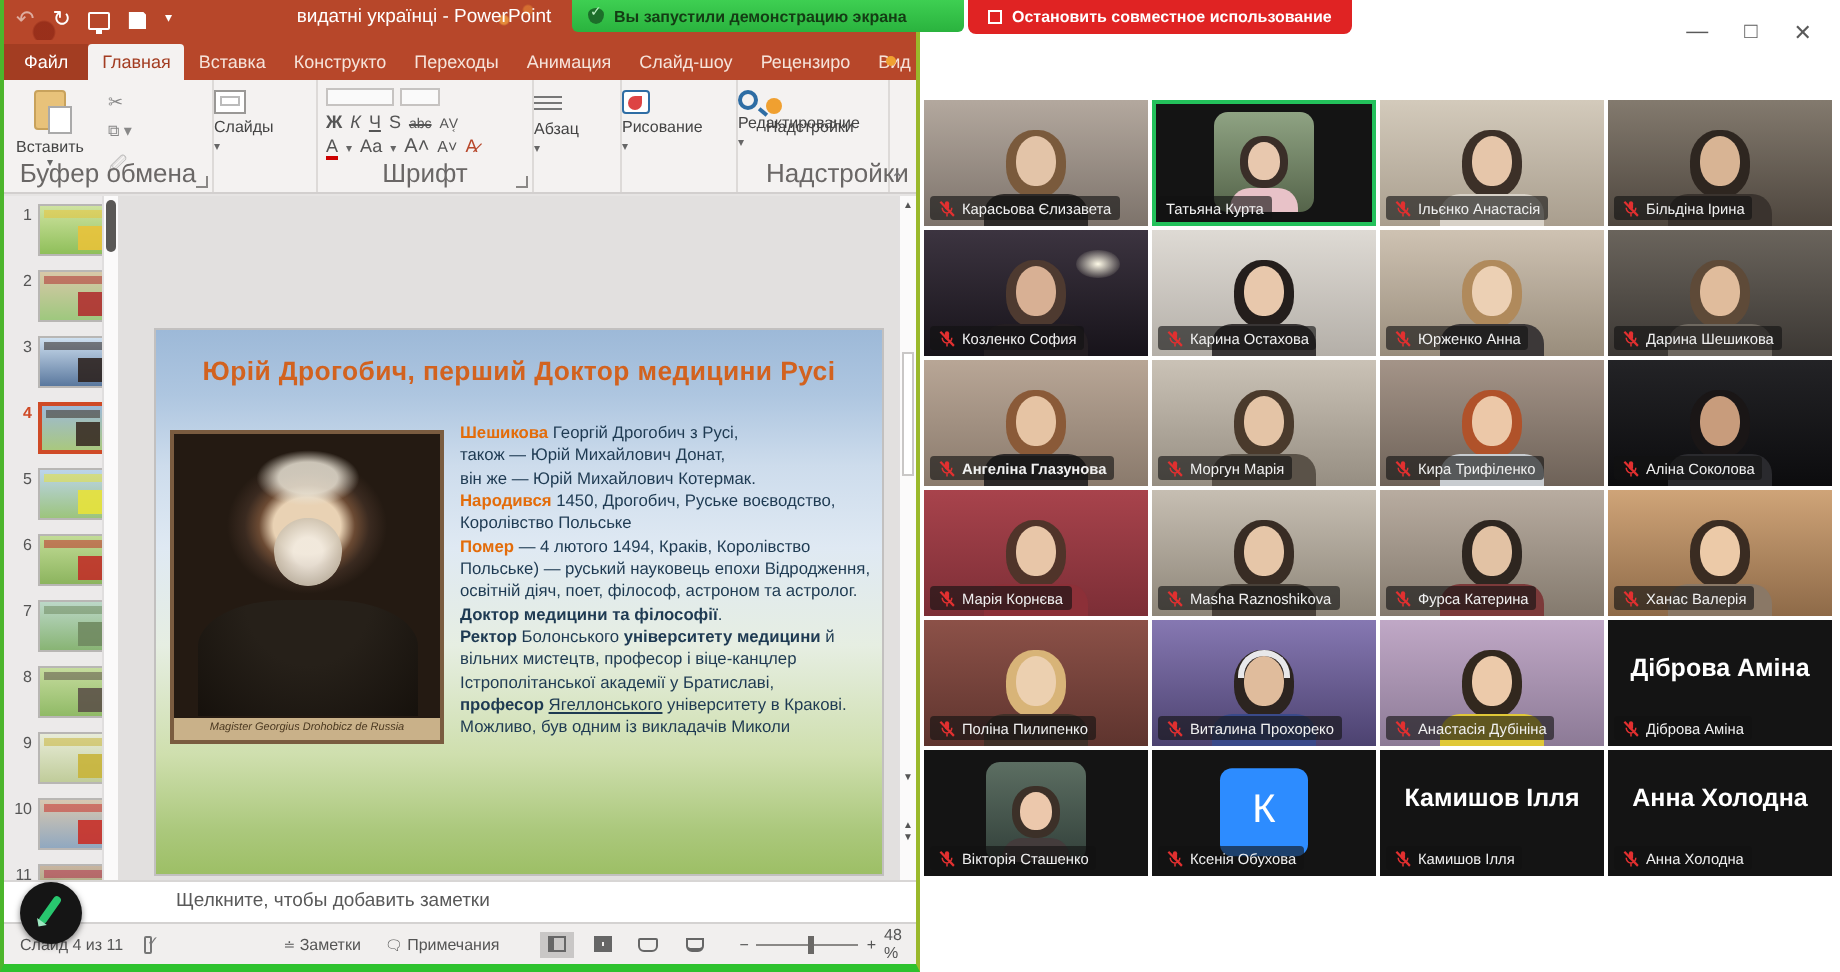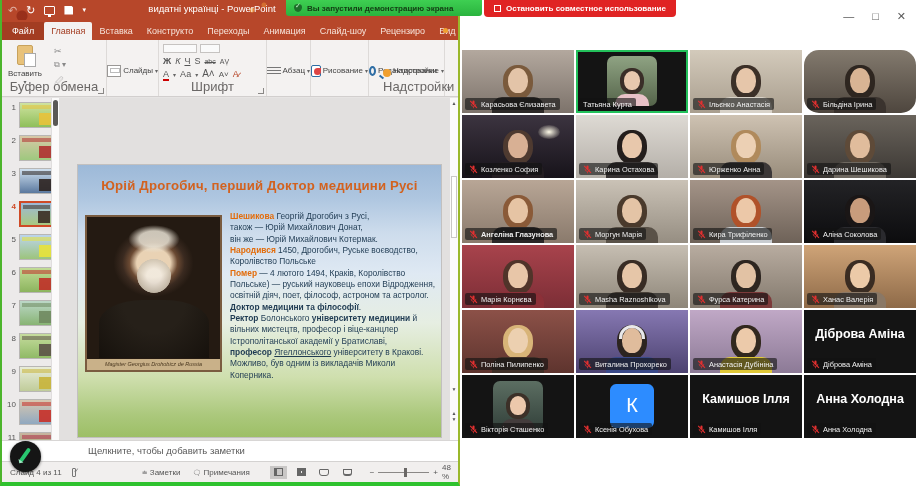--- a/index.html
+++ b/index.html
@@ -33,21 +33,21 @@
   .comment-ic:after{content:"";position:absolute;left:2px;top:7px;border:3px solid transparent;border-top-color:#fff}
   .orange-dot{position:absolute;right:10px;top:8px;width:5px;height:5px;border-radius:50%;background:#f0a030}
 
   .ribbon{position:relative;height:57px;background:#f4f2f1;border-bottom:1px solid #d2cfce;font-size:8px;color:#444}
   .rgroup{position:absolute;top:0;bottom:0;border-right:1px solid #dddad8}
   .rg-label{position:absolute;bottom:2px;left:0;right:0;text-align:center;color:#6a6766;font-size:13px}
   .launcher{position:absolute;right:2px;bottom:2px;width:6px;height:6px;border-right:1px solid #8a8886;border-bottom:1px solid #8a8886}
   .paste-clip{width:16px;height:20px;background:#e8c27a;border:1px solid #c8a25c;border-radius:2px;position:relative;margin:0 auto}
   .paste-clip:after{content:"";position:absolute;right:-4px;bottom:-3px;width:10px;height:12px;background:#fff;border:1px solid #aaa}
   .btn-caret{color:#666;font-size:6px}
-  .bigbtn{display:flex;flex-direction:row;align-items:center;gap:2px;padding-top:5px;height:100%}
+  .bigbtn{display:flex;flex-direction:column;align-items:flex-start;gap:2px;padding-top:5px;height:100%}
   .slides-ic{width:16px;height:12px;border:1px solid #9a9896;background:#fff;position:relative}
   .slides-ic:after{content:"";position:absolute;left:2px;top:2px;width:8px;height:3px;border:1px solid #bbb}
   .font-glyphs{display:flex;gap:4px;align-items:baseline;font-size:9px;color:#555;padding:2px 4px}
   .fbox{width:34px;height:9px;border:1px solid #c6c3c1;background:#fafafa}
   .fbox.small{width:20px}
   .para-ic{width:14px;height:10px;background:linear-gradient(#777 1px,transparent 1px,transparent 3px,#777 3px 4px,transparent 4px,transparent 6px,#777 6px 7px,transparent 7px);margin-top:3px}
   .draw-ic{width:14px;height:12px;border:1px solid #2e6da4;border-radius:2px;position:relative;background:#fff}
   .draw-ic:after{content:"";position:absolute;left:2px;top:2px;width:7px;height:7px;background:#d44;border-radius:50% 0 50% 50%}
   .find-ic{width:10px;height:10px;border:2px solid #2e6da4;border-radius:50%;position:relative}
   .find-ic:after{content:"";position:absolute;left:8px;top:8px;width:5px;height:2px;background:#2e6da4;transform:rotate(40deg)}
@@ -380,21 +380,20 @@
               <div class="tl"><span>Королівство Польське</span></div>
               <div class="tl"><span class="k">Помер</span><span> — 4 лютого 1494, Краків, Королівство</span></div>
               <div class="tl"><span>Польське) — руський науковець епохи Відродження,</span></div>
               <div class="tl"><span>освітній діяч, поет, філософ, астроном та астролог.</span></div>
               <div class="tl"><span class="b">Доктор медицини та філософії</span><span>.</span></div>
               <div class="tl"><span class="b">Ректор</span><span> Болонського </span><span class="b">університету медицини</span><span>  й</span></div>
               <div class="tl"><span>вільних мистецтв, професор і віце-канцлер</span></div>
               <div class="tl"><span>Істрополітанської академії у Братиславі,</span></div>
               <div class="tl"><span class="b">професор</span><span> </span><span class="u">Ягеллонського</span><span> університету в Кракові.</span></div>
               <div class="tl"><span>Можливо, був одним із викладачів Миколи</span></div>
-              <div class="tl"><span>Коперника.</span></div>
             </div>
         </div>
         <div class="escroll">
           <div class="up">▲</div>
           <div class="ethumb"></div>
           <div class="dn">▼</div>
           <div class="dbl">▲<br>▼</div>
         </div>
       </div>
     </div>
@@ -475,21 +474,21 @@
           <div class="fig-hair" style="background: rgb(60, 48, 40);"></div>
           <div class="fig-head" style="background: rgb(230, 198, 170);"></div>
           <div class="fig-body" style="background: rgb(216, 210, 200);"></div>
           <div class="nlabel">
             <svg class="mic">
               <use xlink:href="#mic-off"></use>
             </svg>
             <span>Ільєнко Анастасія</span>
           </div>
         </div>
-        <div class="tile" style="background: linear-gradient(rgb(131, 122, 110), rgb(78, 70, 62)); border-radius: 15px;">
+        <div class="tile" style="background: linear-gradient(rgb(131, 122, 110), rgb(78, 70, 62));">
           <div class="fig-hair" style="background: rgb(46, 38, 32);"></div>
           <div class="fig-head" style="background: rgb(216, 180, 148);"></div>
           <div class="fig-body" style="background: rgb(58, 51, 46);"></div>
           <div class="nlabel">
             <svg class="mic">
               <use xlink:href="#mic-off"></use>
             </svg>
             <span>Більдіна Ірина</span>
           </div>
         </div>

